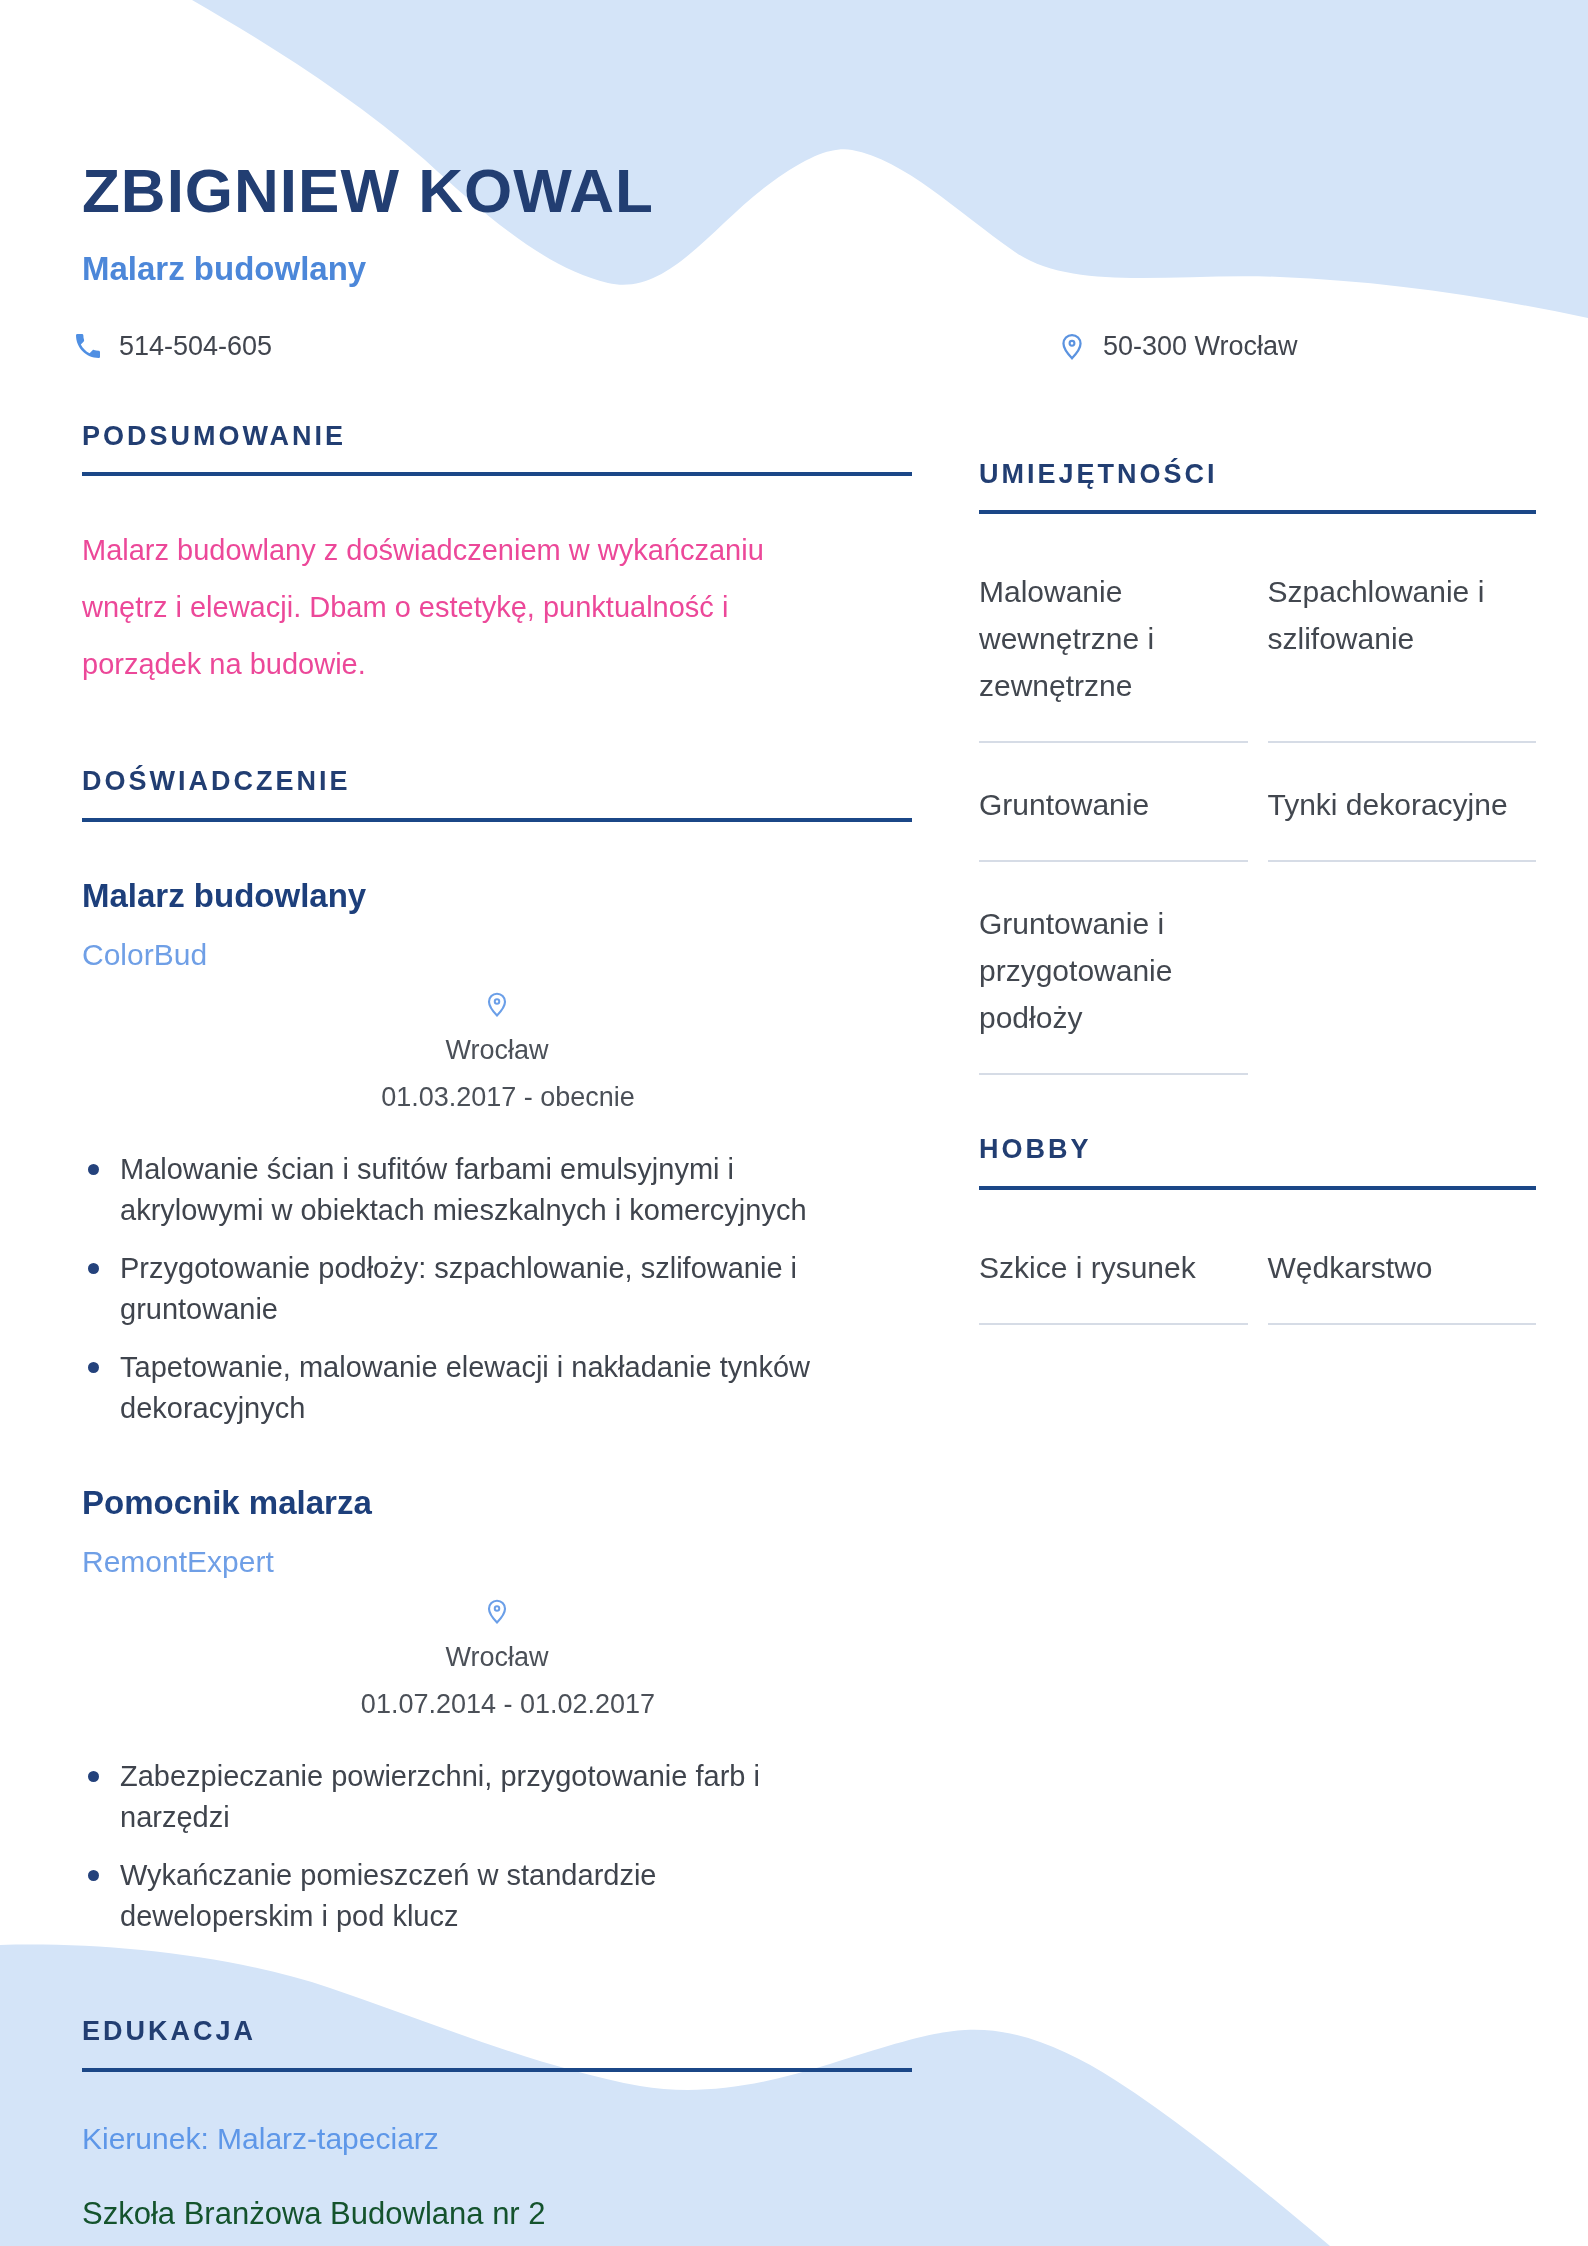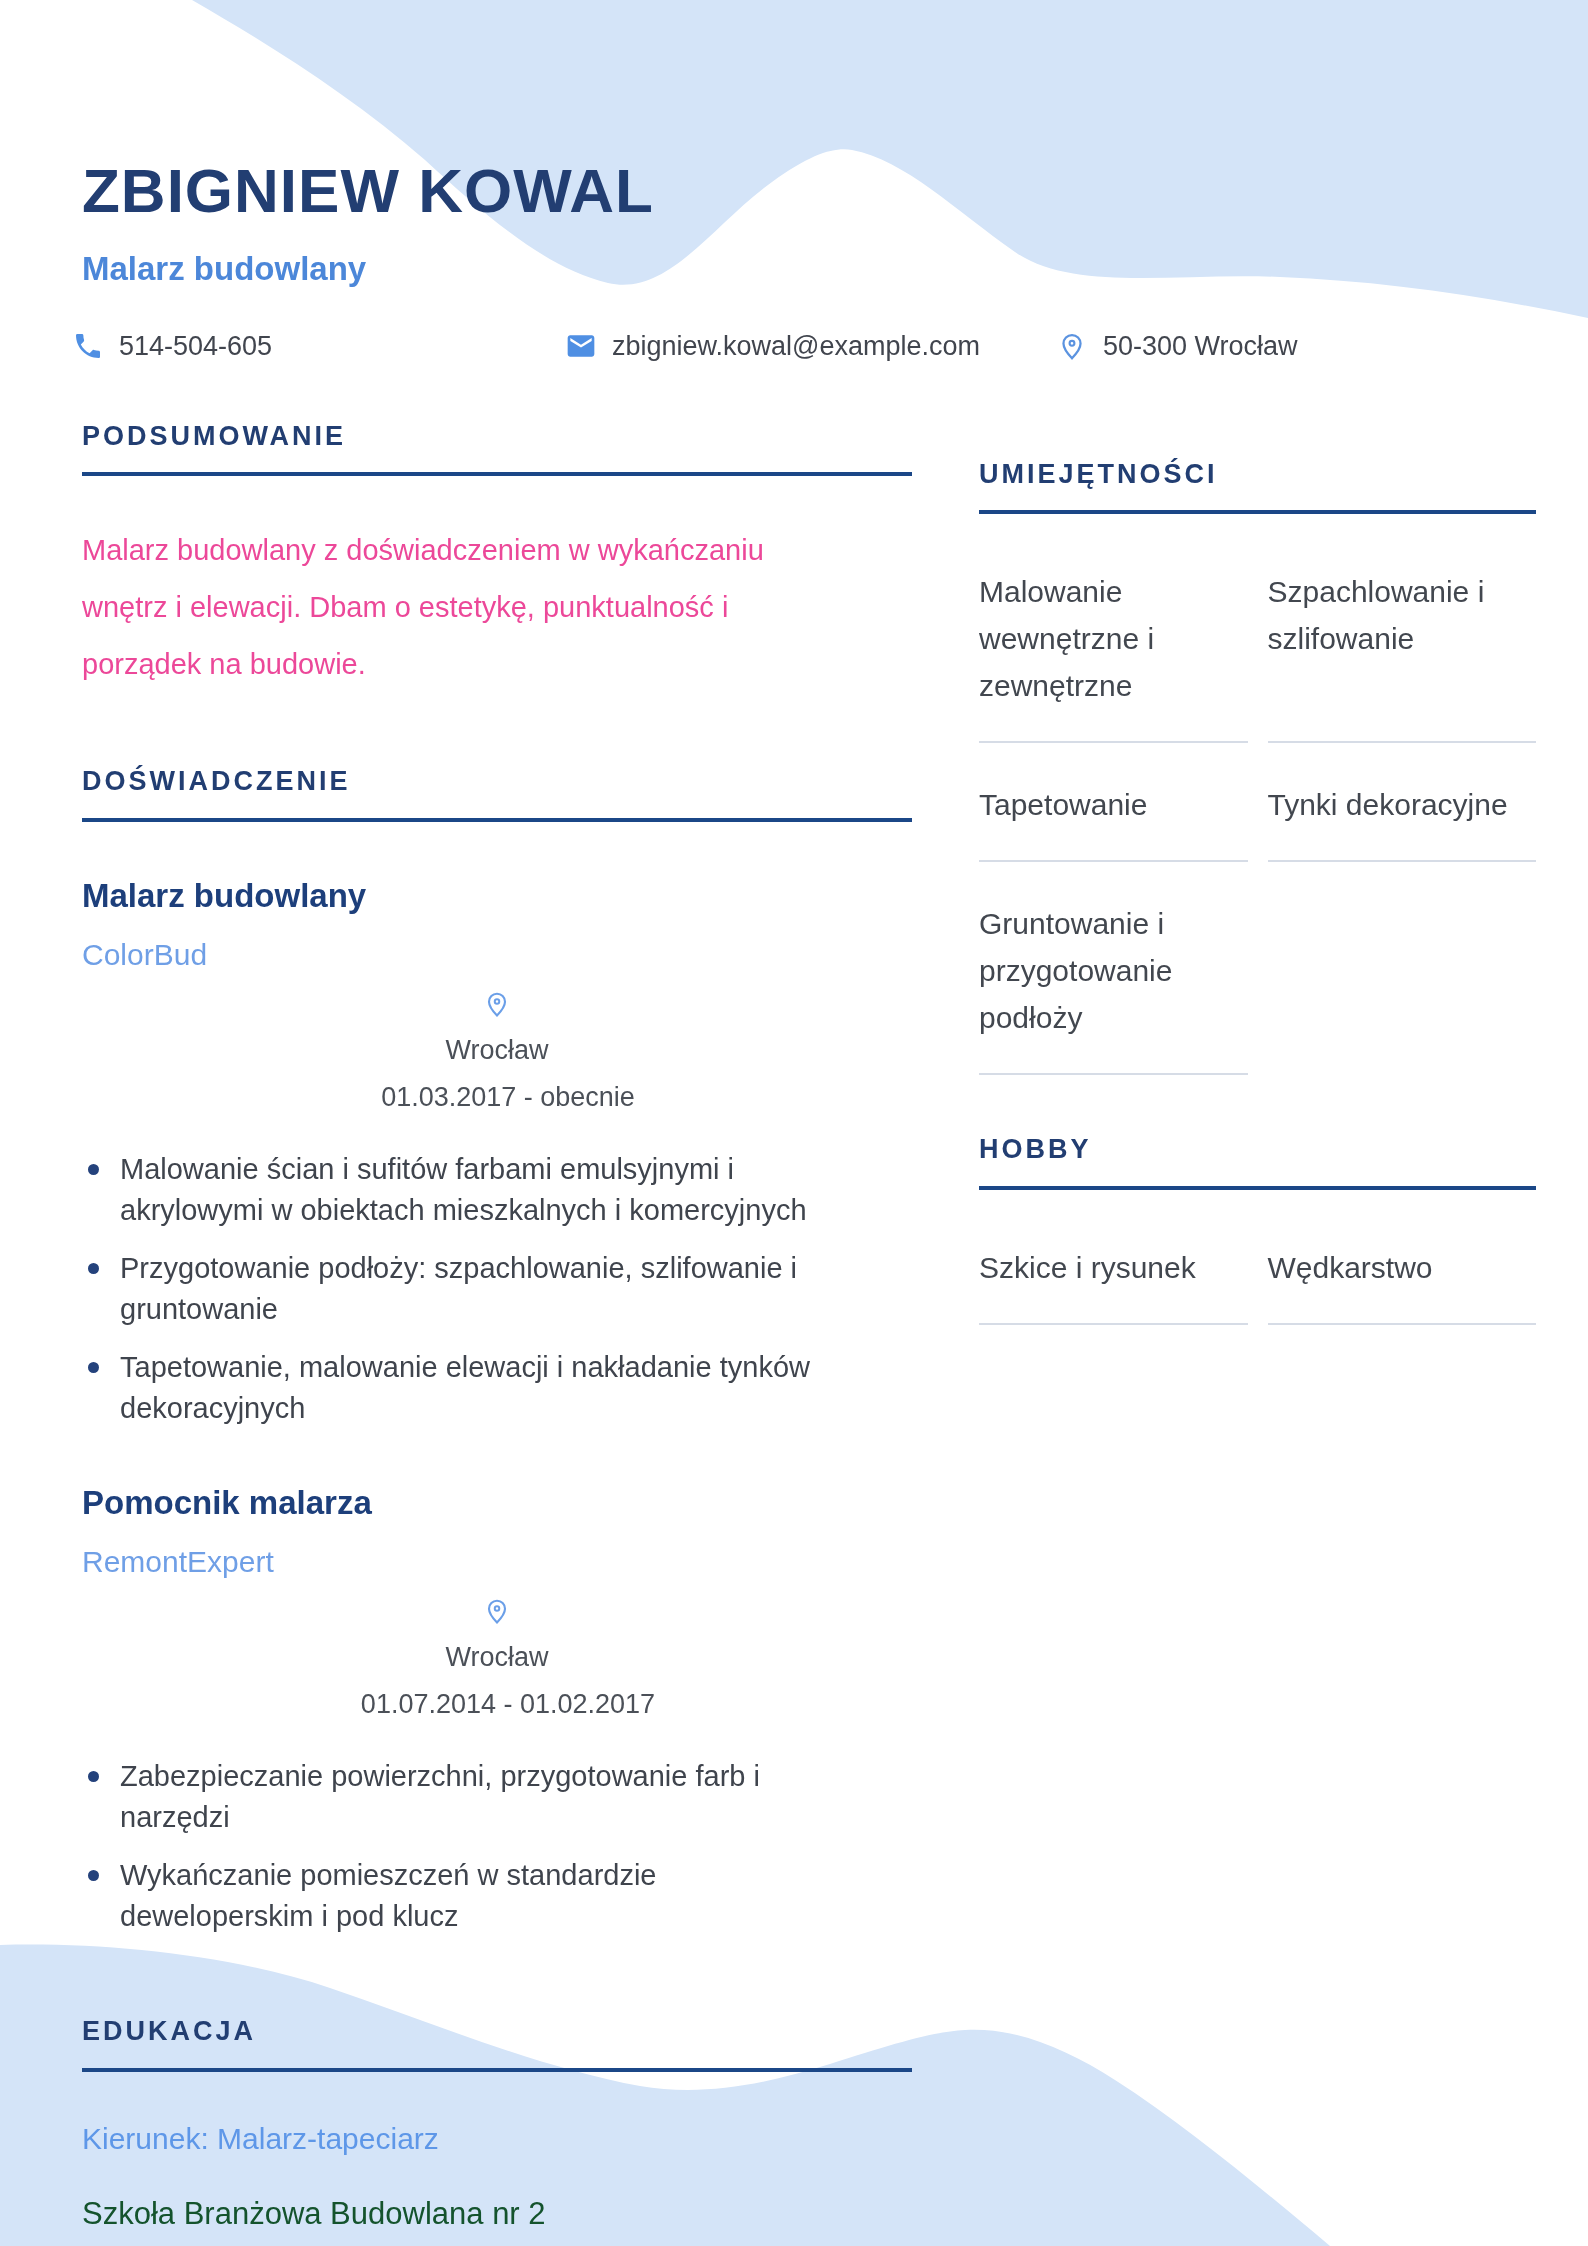--- a/index.html
+++ b/index.html
@@ -111,26 +111,20 @@
   <div class="subtitle">Malarz budowlany</div>
 
   <div class="contact">
     <div class="contact-item contact-phone">
       <svg class="cicon" viewBox="0 0 24 24">
         <path fill="#4f8fe3" d="M6.62 10.79c1.44 2.83 3.76 5.14 6.59 6.59l2.2-2.2c.27-.27.67-.36 1.02-.24 1.12.37 2.33.57 3.57.57.55 0 1 .45 1 1V20c0 .55-.45 1-1 1-9.39 0-17-7.61-17-17 0-.55.45-1 1-1h3.5c.55 0 1 .45 1 1 0 1.25.2 2.45.57 3.57.11.35.03.74-.25 1.02l-2.2 2.2z"></path>
       </svg>
       <span>514-504-605</span>
     </div>
 
-    <div class="contact-item contact-email">
-      <svg class="cicon" viewBox="0 0 24 24">
-        <path fill="#4f8fe3" d="M20 4H4c-1.1 0-2 .9-2 2v12c0 1.1.9 2 2 2h16c1.1 0 2-.9 2-2V6c0-1.1-.9-2-2-2zm0 4.2-8 5-8-5V6l8 5 8-5v2.2z"></path>
-      </svg>
-      <span>zbigniew.kowal@example.com</span>
-    </div>
 
     <div class="contact-item contact-location">
       <svg class="cicon" viewBox="0 0 24 24">
         <path d="M12 21.2s-6.4-6.6-6.4-11A6.4 6.4 0 1 1 18.4 10.2c0 4.4-6.4 11-6.4 11z" fill="none" stroke="#5b93e0" stroke-width="1.7"></path>
         <circle cx="12" cy="10" r="1.8" fill="none" stroke="#5b93e0" stroke-width="1.6"></circle>
       </svg>
       <span>50-300 Wrocław</span>
     </div>
   </div>
 
@@ -202,21 +196,21 @@
   </main>
 
   <aside class="col-right">
 
     <section>
       <h2 class="sec-head">UMIEJĘTNOŚCI</h2>
       <div class="rule"></div>
       <div class="grid2">
         <div class="cell">Malowanie wewnętrzne i zewnętrzne</div>
         <div class="cell">Szpachlowanie i szlifowanie</div>
-        <div class="cell">Tapetowanie</div>
+        <div class="cell">Gruntowanie</div>
         <div class="cell">Tynki dekoracyjne</div>
         <div class="cell">Gruntowanie i przygotowanie podłoży</div>
         <div class="cell empty"></div>
       </div>
     </section>
 
     <section class="sec-hobby">
       <h2 class="sec-head">HOBBY</h2>
       <div class="rule"></div>
       <div class="grid2">

